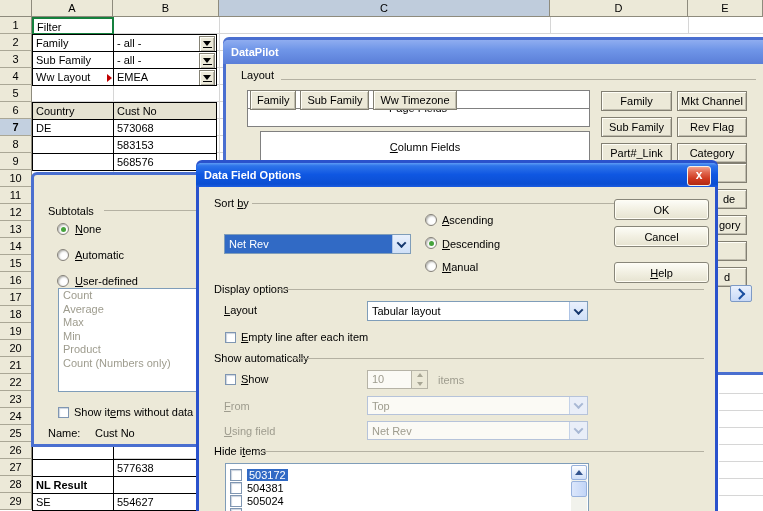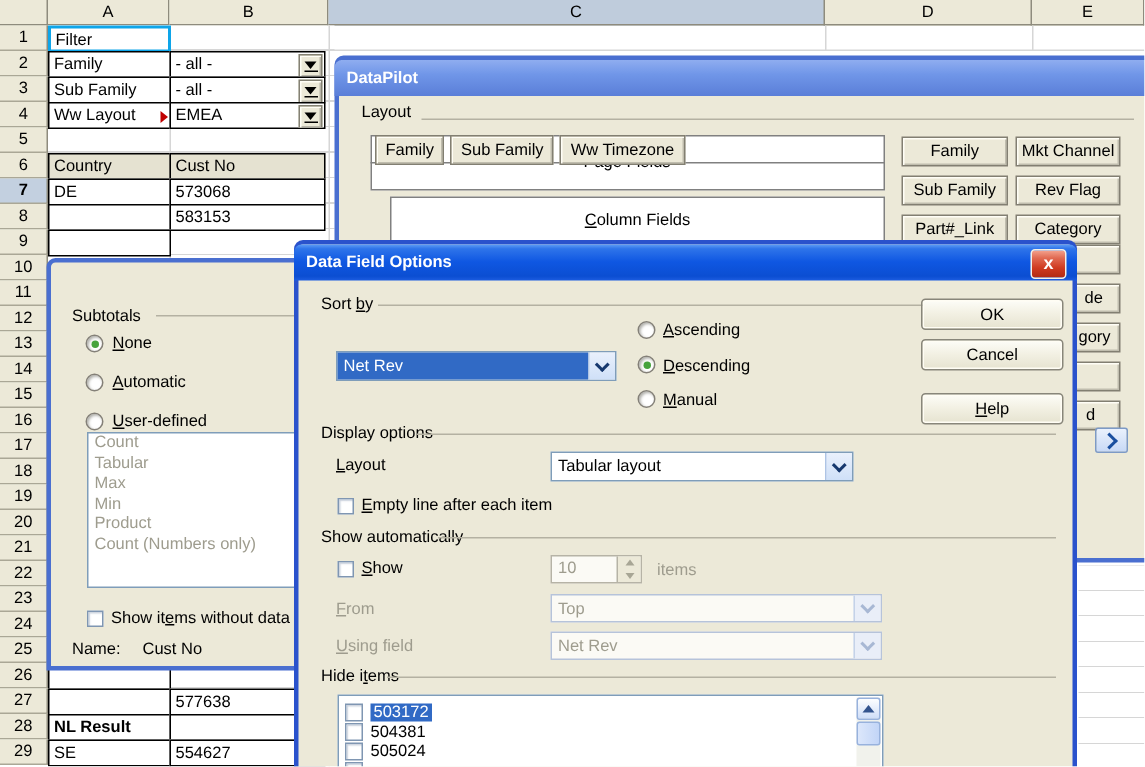--- a/index.html
+++ b/index.html
@@ -17,21 +17,21 @@
   .rh{box-sizing:border-box;height:17px;background:#ece9d8;border-right:1px solid #8e8b7d;
       border-bottom:1px solid #aaa796;display:flex;align-items:center;justify-content:center;}
   .rh:nth-child(7){background:#c3d0e0;font-weight:bold;}
   .gridlayer{left:32px;top:17px;width:191px;height:494px;background:
       repeating-linear-gradient(to bottom,transparent 0 16px,#d6d6d6 16px 17px),#fff;}
   .vline{width:1px;background:#d6d6d6;}
   .hline{height:1px;background:#d6d6d6;}
   .patch{background:repeating-linear-gradient(to bottom,transparent 0 16px,#d6d6d6 16px 17px),#fff;}
   .cell{background:#fff;border:1px solid #000;padding-left:3px;line-height:16px;overflow:hidden;white-space:nowrap;}
   .cell.hdr{background:#e5e2d1;}
-  .cell.sel{border:2px solid #0ea5e9;background:#fff;}
+  .cell.sel{border:2px solid #15803d;background:#fff;}
   .cell.bold{font-weight:bold;}
   .ddbtn{position:absolute;right:1px;top:1px;width:14px;height:14px;background:#ece9d8;
          border:1px solid #848174;box-shadow:inset 1px 1px 0 #fffef6,inset -1px -1px 0 #b8b5a8;
          display:flex;flex-direction:column;align-items:center;justify-content:center;}
   .ddtri{width:0;height:0;border-left:4px solid transparent;border-right:4px solid transparent;border-top:5px solid #000;}
   .ddbar{width:9px;height:1px;background:#000;margin-top:1px;}
   .redtri{position:absolute;right:1px;top:5px;width:0;height:0;border-top:4px solid transparent;
           border-bottom:4px solid transparent;border-left:5px solid #c00000;}
 
   
@@ -169,20 +169,21 @@
         <span class="ddtri"></span>
         <span class="ddbar"></span>
       </span></div>
   <div class="abs cell hdr" style="left:32px;top:102px;width:82px;height:18px">Country</div>
   <div class="abs cell hdr" style="left:113px;top:102px;width:104px;height:18px">Cust No</div>
   <div class="abs cell" style="left:32px;top:119px;width:82px;height:18px">DE</div>
   <div class="abs cell" style="left:113px;top:119px;width:104px;height:18px">573068</div>
   <div class="abs cell" style="left:32px;top:136px;width:82px;height:18px"></div>
   <div class="abs cell" style="left:113px;top:136px;width:104px;height:18px">583153</div>
   <div class="abs cell" style="left:32px;top:153px;width:82px;height:18px"></div>
+  <div class="abs cell" style="left:113px;top:153px;width:104px;height:18px">568576</div>
   <div class="abs cell" style="left:32px;top:442px;width:82px;height:18px"></div>
   <div class="abs cell" style="left:32px;top:459px;width:82px;height:18px"></div>
   <div class="abs cell" style="left:113px;top:459px;width:104px;height:30px">577638</div>
   <div class="abs cell bold" style="left:32px;top:476px;width:82px;height:18px">NL Result</div>
   <div class="abs cell" style="left:113px;top:476px;width:104px;height:18px"></div>
   <div class="abs cell" style="left:32px;top:493px;width:82px;height:18px">SE</div>
   <div class="abs cell" style="left:113px;top:493px;width:104px;height:18px">554627</div>
 
   <div class="abs dlg" style="left:223px;top:37px;width:560px;height:338px;z-index:10">
     <div class="titlebar">DataPilot</div>
@@ -224,21 +225,21 @@
     <div class="abs lbl" style="left:14px;top:30px">Subtotals</div>
     <div class="abs grpline" style="left:70px;top:35px;width:96px"></div>
     <div class="abs radio sel" style="left:23px;top:48px"></div>
     <div class="abs lbl" style="left:41px;top:48px"><u>N</u>one</div>
     <div class="abs radio" style="left:23px;top:74px"></div>
     <div class="abs lbl" style="left:41px;top:74px"><u>A</u>utomatic</div>
     <div class="abs radio" style="left:23px;top:100px"></div>
     <div class="abs lbl" style="left:41px;top:100px"><u>U</u>ser-defined</div>
     <div class="abs listbox" style="left:24px;top:113px;width:142px;height:104px">
         <div class="fnitem">Count</div>
-        <div class="fnitem">Tabular</div>
+        <div class="fnitem">Average</div>
         <div class="fnitem">Max</div>
         <div class="fnitem">Min</div>
         <div class="fnitem">Product</div>
         <div class="fnitem">Count (Numbers only)</div>
       </div>
     <div class="abs cb" style="left:24px;top:232px"></div>
     <div class="abs lbl" style="left:40px;top:231px">Show it<u>e</u>ms without data</div>
     <div class="abs lbl" style="left:14px;top:252px">Name:</div>
     <div class="abs lbl" style="left:61px;top:252px">Cust No</div>
   </div>
@@ -264,21 +265,21 @@
     <div class="abs radio" style="left:226px;top:97px"></div>
     <div class="abs lbl" style="left:243px;top:98px"><u>M</u>anual</div>
 
     <div class="abs xpbtn" style="left:415px;top:36px;width:95px;height:21px">OK</div>
     <div class="abs xpbtn" style="left:415px;top:63px;width:95px;height:21px">Cancel</div>
     <div class="abs xpbtn" style="left:415px;top:99px;width:95px;height:21px"><u>H</u>elp</div>
 
     <div class="abs lbl" style="left:15px;top:120px">Display options</div>
     <div class="abs grpline" style="left:79px;top:126px;width:426px"></div>
     <div class="abs lbl" style="left:25px;top:141px"><u>L</u>ayout</div>
-    <div class="abs combo" style="left:168px;top:138px;width:202px;height:20px">
+    <div class="abs combo" style="left:168px;top:138px;width:221px;height:20px">
       <span class="val">Tabular layout</span>
       <span class="chevbtn">
           <span class="chev"></span>
         </span>
     </div>
     <div class="abs cb" style="left:26px;top:169px"></div>
     <div class="abs lbl" style="left:42px;top:168px"><u>E</u>mpty line after each item</div>
 
     <div class="abs lbl" style="left:15px;top:189px">Show automatically</div>
     <div class="abs grpline" style="left:93px;top:195px;width:412px"></div>

